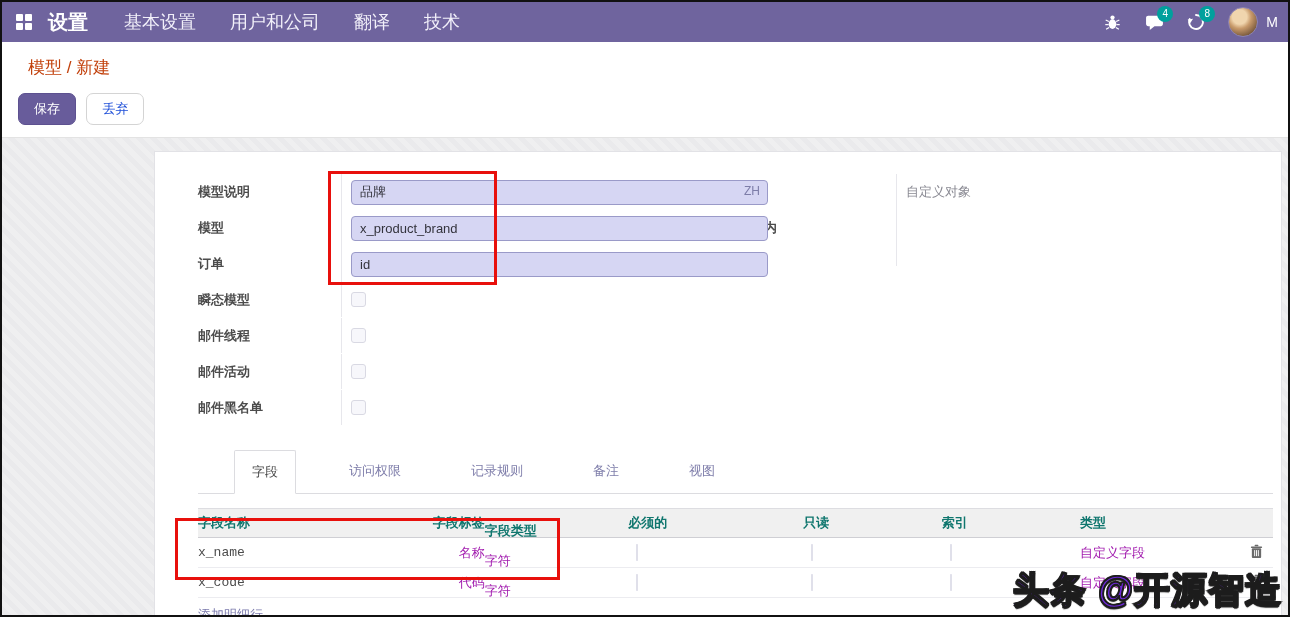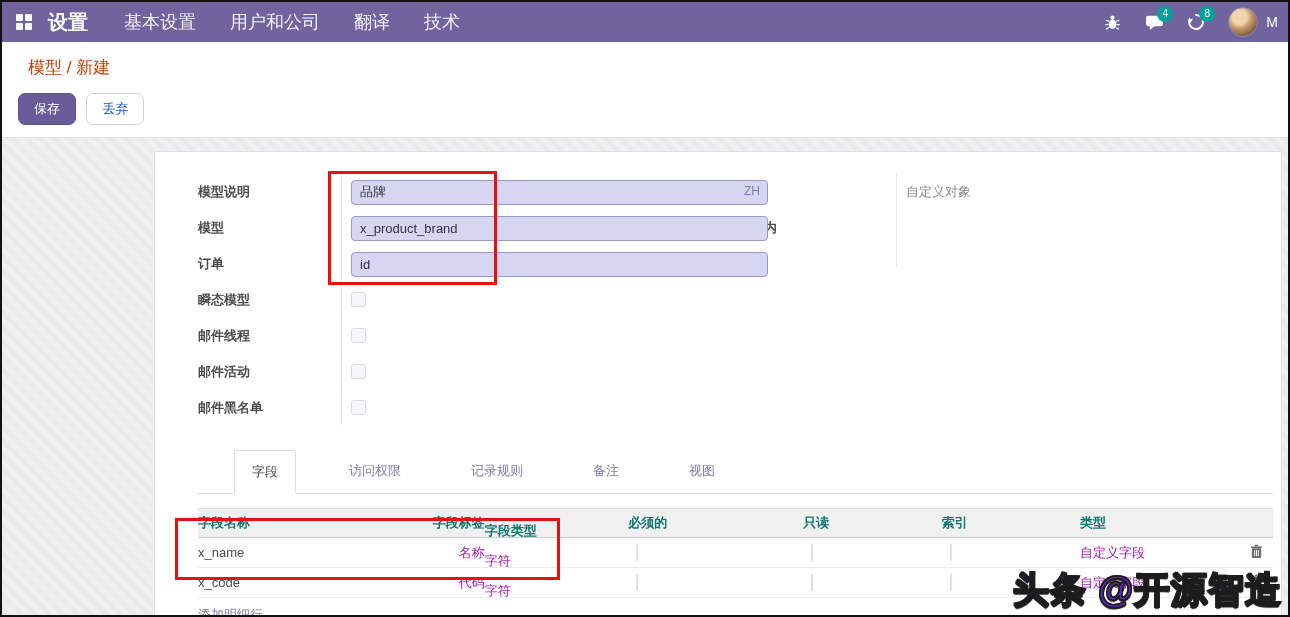--- a/index.html
+++ b/index.html
@@ -49,21 +49,21 @@
   .tab { font-size:13px; padding:12px 17px; color:#7e7daa; cursor:pointer;margin-left:36px; }
   .tab.active { color:#4c4c4c; background:#fff; border:1px solid #dcdce0; border-bottom:1px solid #fff; margin-bottom:-1px; border-radius:2px 2px 0 0; }
 
   
   .tbl { margin-top:14px; }
   .trow { display:flex; align-items:center; height:30px; border-bottom:1px solid #ececf0; }
   .thead { background:#f0f0f0; border-top:1px solid #dddde1; border-bottom:1px solid #cfcfd4; font-weight:bold; color:#4a4a4a; }
   .trow > div { font-size:13px; color:#a21caf; }
   .thead > div { color:#0f766e; }
   .c1{width:150px;} .c2{width:140px;text-align:right;} .c3{width:145px;margin-top:16px;} .c4{width:177px;} .c5{width:140px;} .c6{width:140px;} .c7{width:150px;} .c8{width:45px; text-align:right; padding-right:10px;}
-  .cell-name { color:#4c4c4c !important; }
+  .cell-name { color:#4c4c4c !important;font-family:Liberation Mono, monospace; }
   .cb-flat { width:14px; height:14px; border-radius:3px; background:#e7e7f0; border:1px solid #e0e0ea; margin-left:8px; cursor:pointer; }
   .trash { cursor:pointer; display:inline-block; }
   .add-line { font-size:13px; color:#7c7bad; padding:8px 0; cursor:pointer; display:inline-block; }
 
   
   .annot { position:absolute; border:3px solid #e8100c; pointer-events:none; }
   .annot1 { left:326px; top:169px; width:169px; height:114px; }
   .annot2 { left:173px; top:516px; width:385px; height:62px; }
   .watermark { position:absolute; right:6px; bottom:0px; font-size:36px; font-weight:bold; color:#6d28d9; letter-spacing:1px; white-space:nowrap;
     -webkit-text-stroke:1.5px #1c1c1c;

